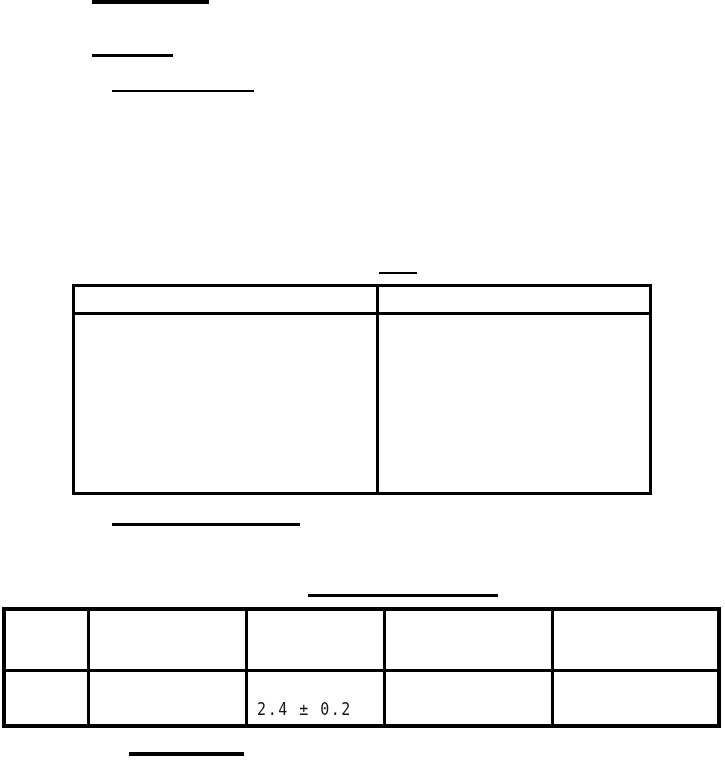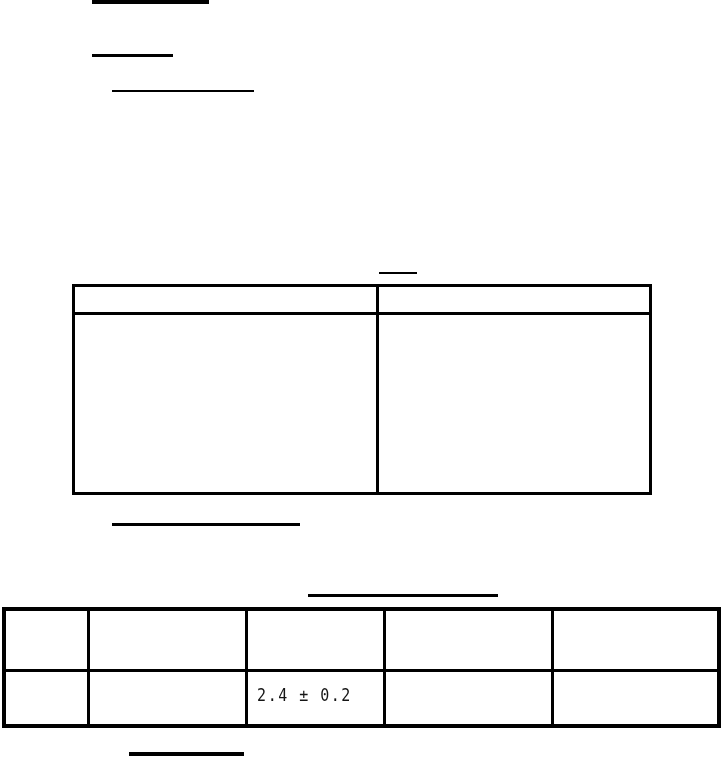--- a/index.html
+++ b/index.html
@@ -53,21 +53,21 @@
     display: grid;
     grid-template-columns: 84px 158px 138px 168px 1fr;
     grid-template-rows: 61px 1fr;
   }
   .t2 .c { box-sizing: border-box; }
   .t2 .c.br { border-right: 3px solid #000; }
   .t2 .c.bb { border-bottom: 3px solid #000; }
 
   .t2 .val {
     display: flex;
-    align-items: center;
+    align-items: flex-end;
     justify-content: center;
     padding: 0 22px 6px 0;
     font-family: "DejaVu Sans Mono", monospace;
     font-size: 15px;
     letter-spacing: 1.5px;
     color: #151515;
     white-space: nowrap;
   }
   .t2 .val span { display: inline-block; transform: scaleY(1.18); }
 </style>

